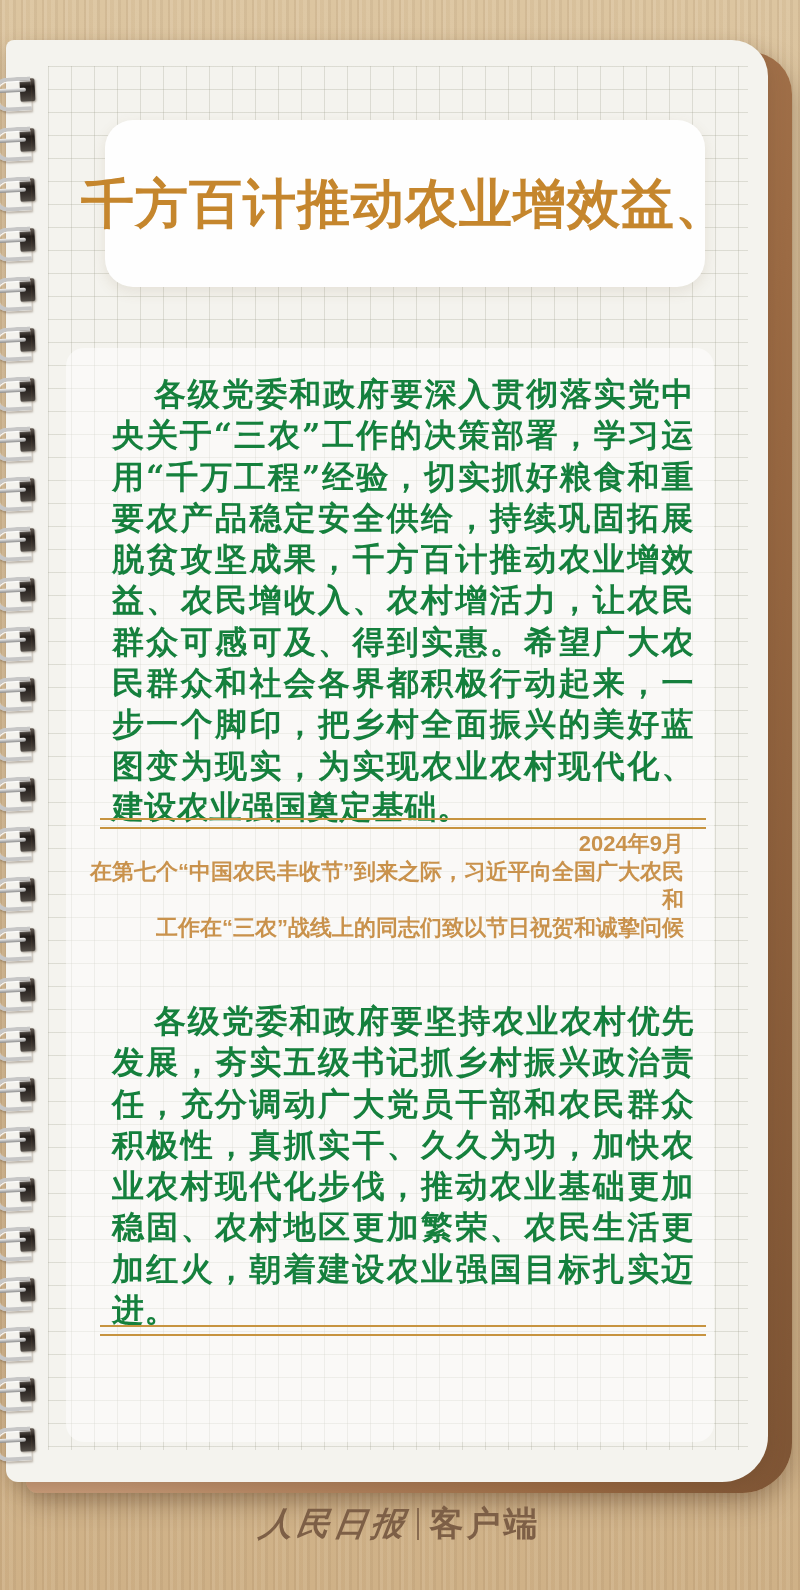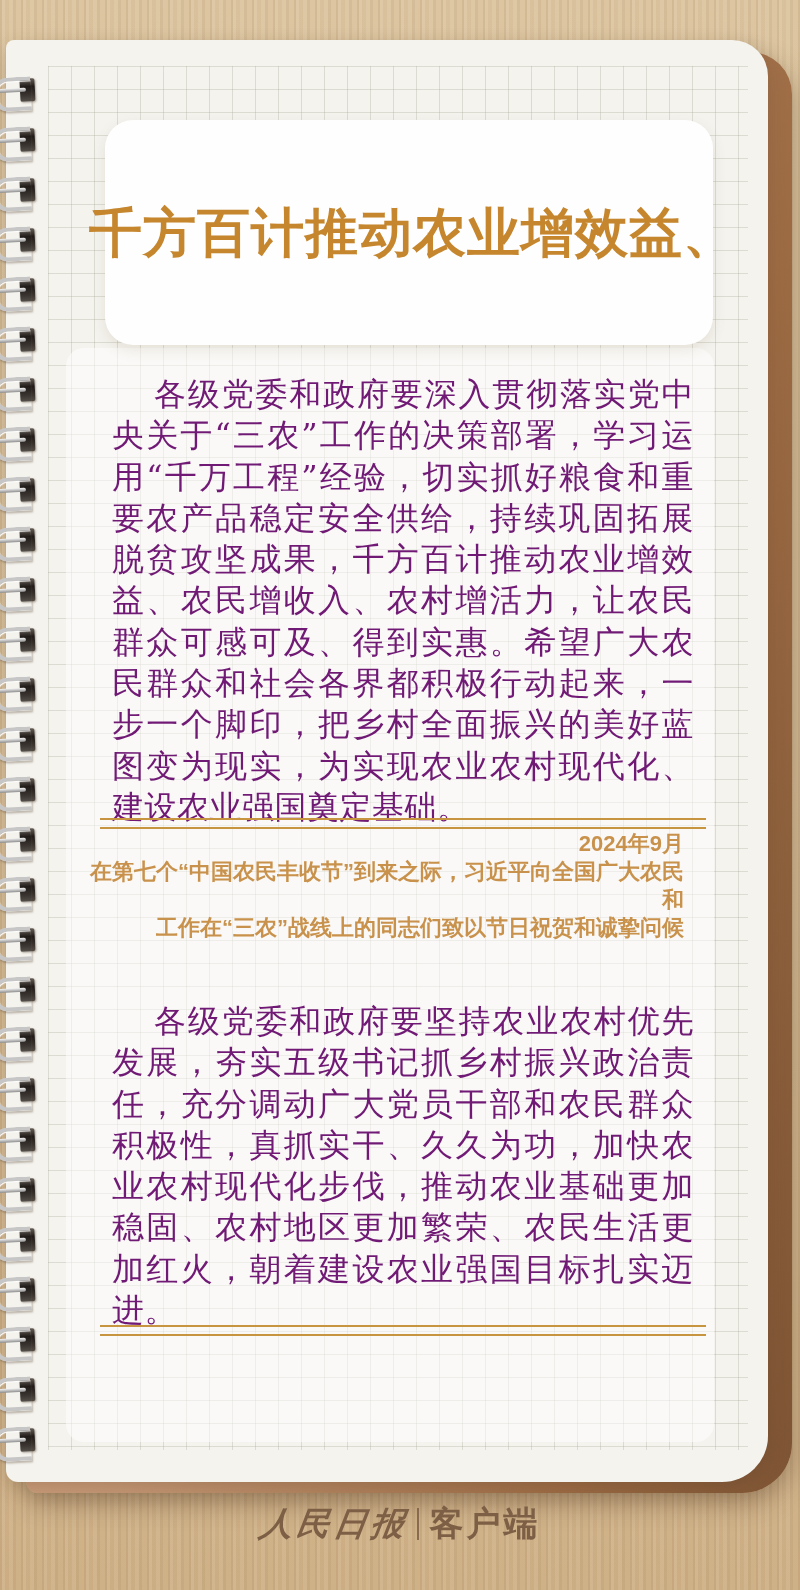--- a/index.html
+++ b/index.html
@@ -39,33 +39,33 @@
   .coil .slot{position:absolute;right:3px;top:3px;width:15px;height:23px;border-radius:2px;
     background:linear-gradient(180deg,#6a625c 0%,#201b18 35%,#3c3632 75%,#55504a 100%);
     box-shadow:1px 1px 2px rgba(90,70,50,0.45);}
   .coil .wire{position:absolute;left:-4px;top:1px;width:33px;height:26px;
     border:4px solid #c6c6c6;border-right:none;border-radius:14px 0 0 14px/12px 0 0 12px;
     box-shadow:inset 1px 1px 1px rgba(255,255,255,0.95),1px 2px 2px rgba(90,70,50,0.35);}
   .coil .wire-mid{position:absolute;left:-3px;top:12px;width:31px;height:4px;border-radius:2px;
     background:linear-gradient(180deg,#f4f4f4,#8f8f8f);}
 
   
-  .title-card{position:absolute;left:99px;top:80px;width:600px;height:225px;
+  .title-card{position:absolute;left:99px;top:80px;width:600px;height:167px;
     background:#fefefe;border-radius:28px;
     box-shadow:0 5px 14px rgba(120,100,60,0.12);
-    display:flex;flex-direction:column;justify-content:center;align-items:center;padding-left:8px;}
+    display:flex;flex-direction:column;justify-content:center;align-items:center;}
   .title-line{font-family:"Liberation Sans","DejaVu Sans",sans-serif;
     font-weight:800;font-size:53px;line-height:67px;color:#c5862d;
     letter-spacing:1px;white-space:nowrap;}
 
   
   .para{position:absolute;left:106px;width:582px;
     font-family:"DejaVu Serif","Liberation Serif",serif;
-    font-size:32px;line-height:41.3px;color:#701a75;
-    text-align:justify;text-indent:42px;letter-spacing:0.5px;}
+    font-size:32px;line-height:41.3px;color:#15803d;
+    text-align:justify;text-indent:42px;letter-spacing:0.5px;font-weight:bold;}
   .para1{top:334px;}
   .para2{top:961px;}
 
   
   .divider{position:absolute;left:94px;width:606px;height:7px;
     border-top:2px solid #c79440;border-bottom:2px solid #c79440;}
   .divider1{top:778px;}
   .divider2{top:1285px;}
 
   

